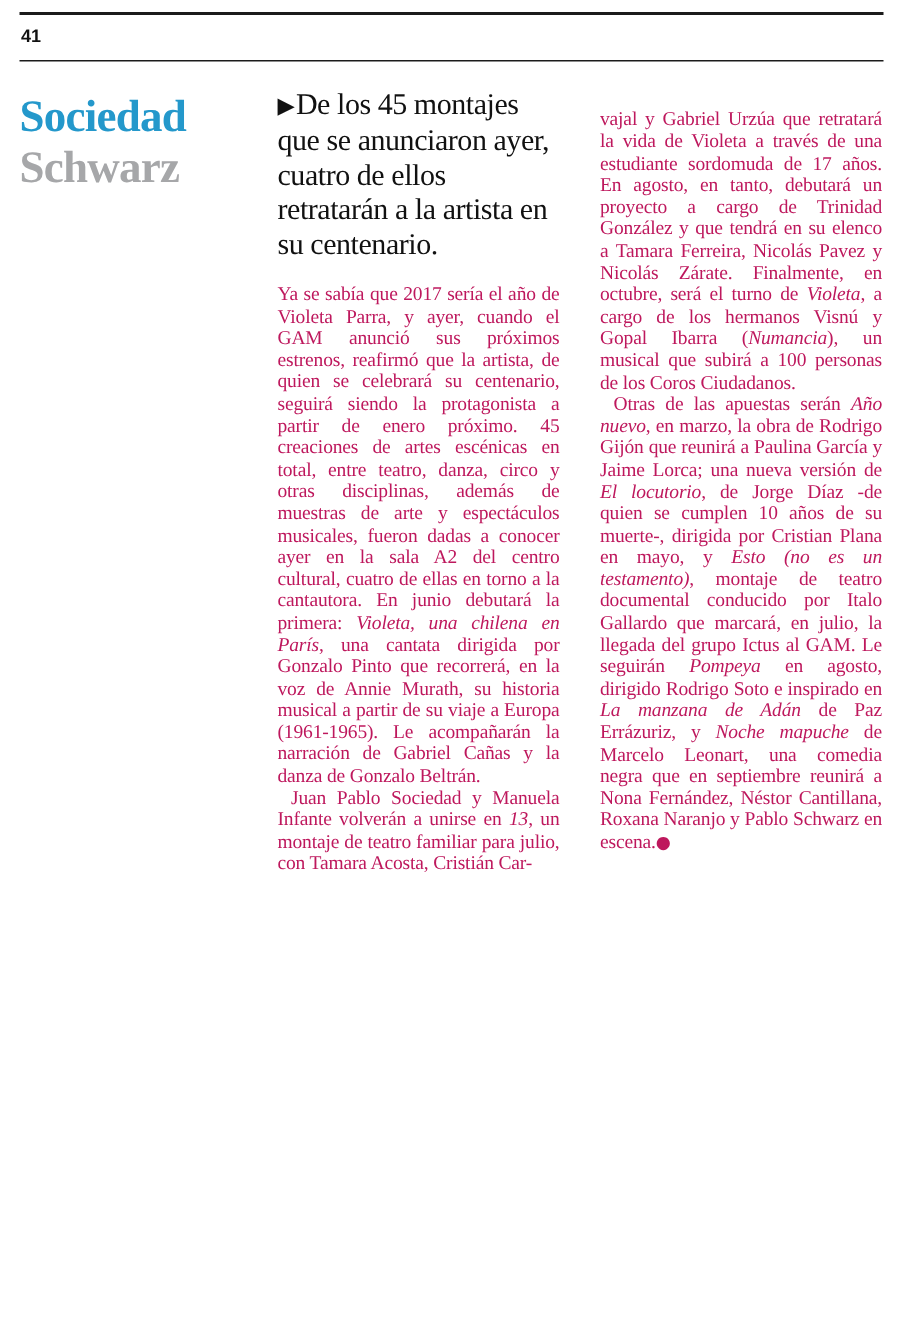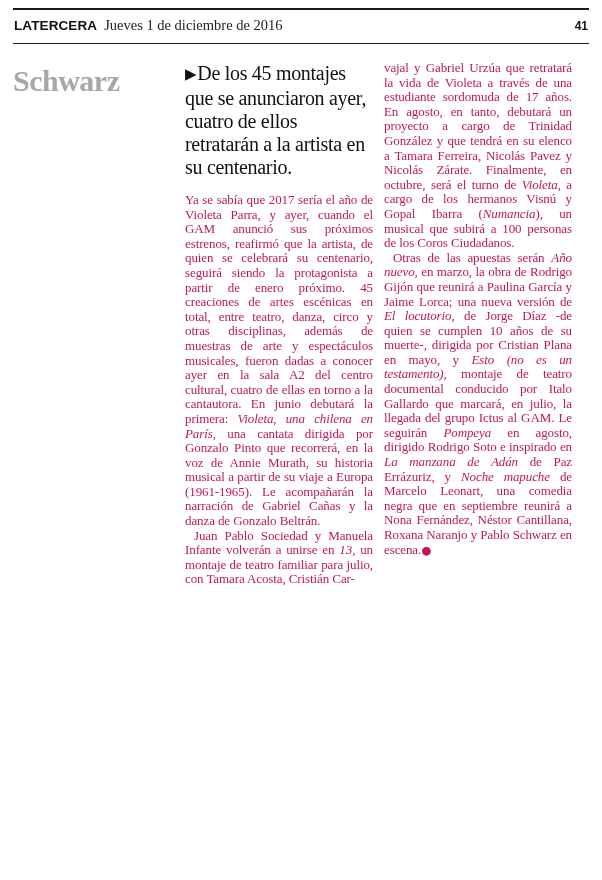--- a/index.html
+++ b/index.html
@@ -58,21 +58,21 @@
   }
   .main { width: 404px; flex: none; }
   .headline {
     margin: 0 0 22px 0;
     font-size: 36px;
     font-weight: bold;
     line-height: 1.09;
     letter-spacing: -0.9px;
     color: #101010;
   }
-  .columns { display: flex; gap: 11px; }
+  .columns { display: flex; gap: 27px; align-items: center; }
   .col { width: 188px; flex: none; }
   
   .deck {
     margin: 1px 0 14px 0;
     font-size: 20px;
     line-height: 23px;
     letter-spacing: -0.3px;
     color: #111;
   }
   .deck-marker {
@@ -96,30 +96,27 @@
     font-family: "DejaVu Sans", sans-serif;
     font-size: 11.5px;
   }
 </style>
 </head>
 <body>
 
 <div class="page">
 
   <div class="page-header">
-    <div class="header-left">
-      <span class="masthead">LATERCERA</span>
-      <span class="issue-date">Jueves 1 de diciembre de 2016</span>
-    </div>
     <span class="page-number">41</span>
   </div>
 
   <div class="content">
 
     <div class="sidebar">
+      <div class="section-primary">Sociedad</div>
       <div class="section-secondary">Schwarz</div>
     </div>
 
     <div class="main">
 
       <div class="columns">
 
         <div class="col">
           <p class="deck"><span class="deck-marker">▶</span><span>De los 45 montajes que se anunciaron ayer, cuatro de ellos retratarán a la artista en su centenario.</span></p>
           <p class="para"><span>Ya se sabía que 2017 sería el año de Violeta Parra, y ayer, cuando el GAM anunció sus próximos estrenos, reafirmó que la artista, de quien se celebrará su centenario, seguirá siendo la protagonista a partir de enero próximo. 45 creaciones de artes escénicas en total, entre teatro, danza, circo y otras disciplinas, además de muestras de arte y espectáculos musicales, fueron dadas a conocer ayer en la sala A2 del centro cultural, cuatro de ellas en torno a la cantautora. En junio debutará la primera: </span><i>Violeta, una chilena en París</i><span>, una cantata dirigida por Gonzalo Pinto que recorrerá, en la voz de Annie Murath, su historia musical a partir de su viaje a Europa (1961-1965). Le acompañarán la narración de Gabriel Cañas y la danza de Gonzalo Beltrán.</span></p>

